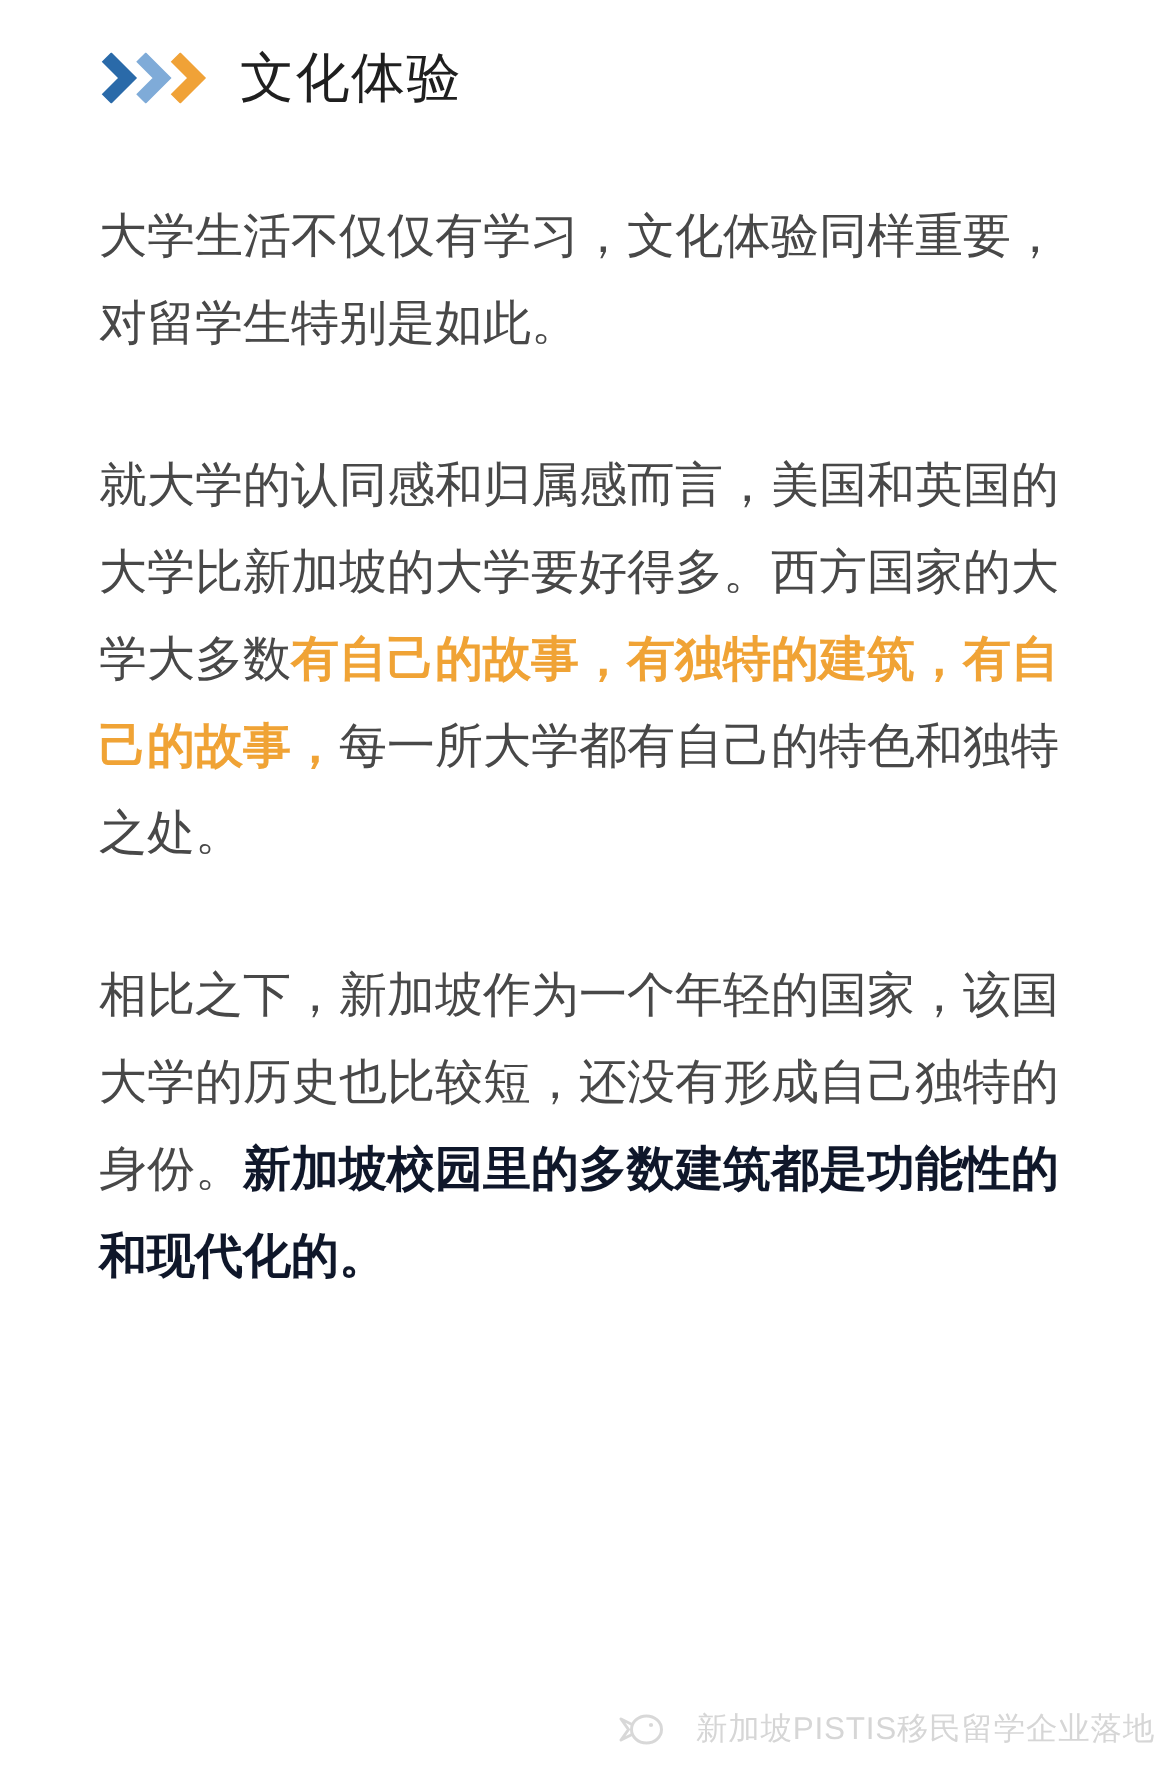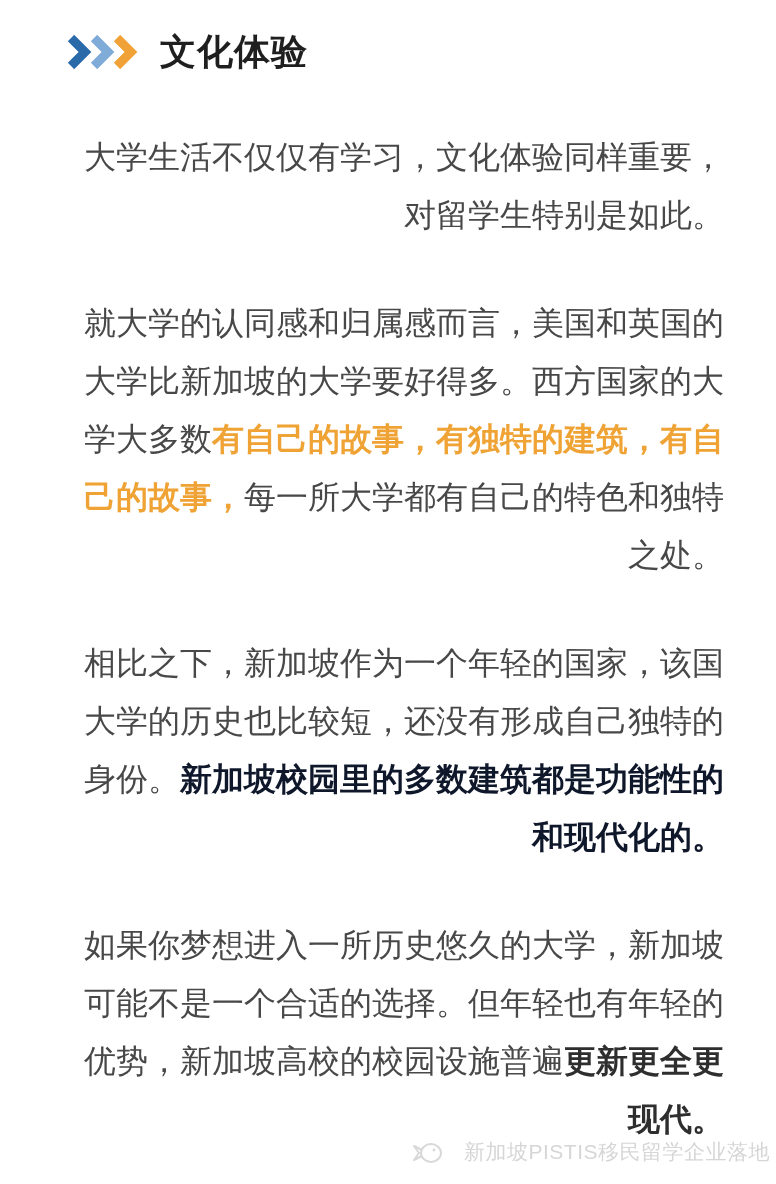--- a/index.html
+++ b/index.html
@@ -24,33 +24,33 @@
     margin: 0 0 54px 0;
   }
   .chevrons-icon {
     flex: 0 0 auto;
     display: block;
   }
   .section-title {
     margin: 0;
     font-size: 36px;
     line-height: 44px;
-    font-weight: 700;
+    font-weight: 400;
     letter-spacing: 1px;
     color: #1f1f1f;
   }
   .article-body {
     width: 658px;
   }
   .article-body p {
     margin: 0;
     font-size: 32px;
     line-height: 58px;
     color: #484848;
-    text-align: right;
+    text-align: left;
     word-break: break-word;
   }
   .article-body p + p {
     margin-top: 50px;
   }
   .seg-normal {
     color: #484848;
     font-weight: 400;
   }
   .seg-highlight {
@@ -90,21 +90,20 @@
       <polyline points="28,3 42,17 28,31" fill="none" stroke="#7fabd8" stroke-width="9" stroke-linecap="butt" stroke-linejoin="miter"></polyline>
       <polyline points="51,3 65,17 51,31" fill="none" stroke="#f0a237" stroke-width="9" stroke-linecap="butt" stroke-linejoin="miter"></polyline>
     </svg>
     <h1 class="section-title">文化体验</h1>
   </div>
 
   <div class="article-body">
       <p><span class="seg-normal">大学生活不仅仅有学习，文化体验同样重要，对留学生特别是如此。</span></p>
       <p><span class="seg-normal">就大学的认同感和归属感而言，美国和英国的大学比新加坡的大学要好得多。西方国家的大学大多数</span><span class="seg-highlight" style="color: rgb(240, 163, 53);">有自己的故事，有独特的建筑，有自己的故事，</span><span class="seg-normal">每一所大学都有自己的特色和独特之处。</span></p>
       <p><span class="seg-normal">相比之下，新加坡作为一个年轻的国家，该国大学的历史也比较短，还没有形成自己独特的身份。</span><span class="seg-highlight" style="color: #0f172a;">新加坡校园里的多数建筑都是功能性的和现代化的。</span></p>
-      <p><span class="seg-normal">如果你梦想进入一所历史悠久的大学，新加坡可能不是一个合适的选择。但年轻也有年轻的优势，新加坡高校的校园设施普遍</span><span class="seg-strong" style="color: rgb(46, 46, 46);">更新更全更现代。</span></p>
     </div>
 
   <div class="watermark" style="color: rgb(214, 214, 214);">
     <svg class="watermark-logo" width="32" height="28" viewBox="0 0 32 28" aria-hidden="true">
       <ellipse cx="19" cy="15" rx="10" ry="9" fill="none" stroke="#d2d2d2" stroke-width="2"></ellipse>
       <path d="M10 12 L2 8 L7 15 L2 22 L10 18" fill="none" stroke="#d2d2d2" stroke-width="2" stroke-linejoin="round"></path>
       <circle cx="22" cy="12" r="1.4" fill="#d2d2d2"></circle>
     </svg>
     <span class="watermark-text">新加坡PISTIS移民留学企业落地</span>
   </div>

